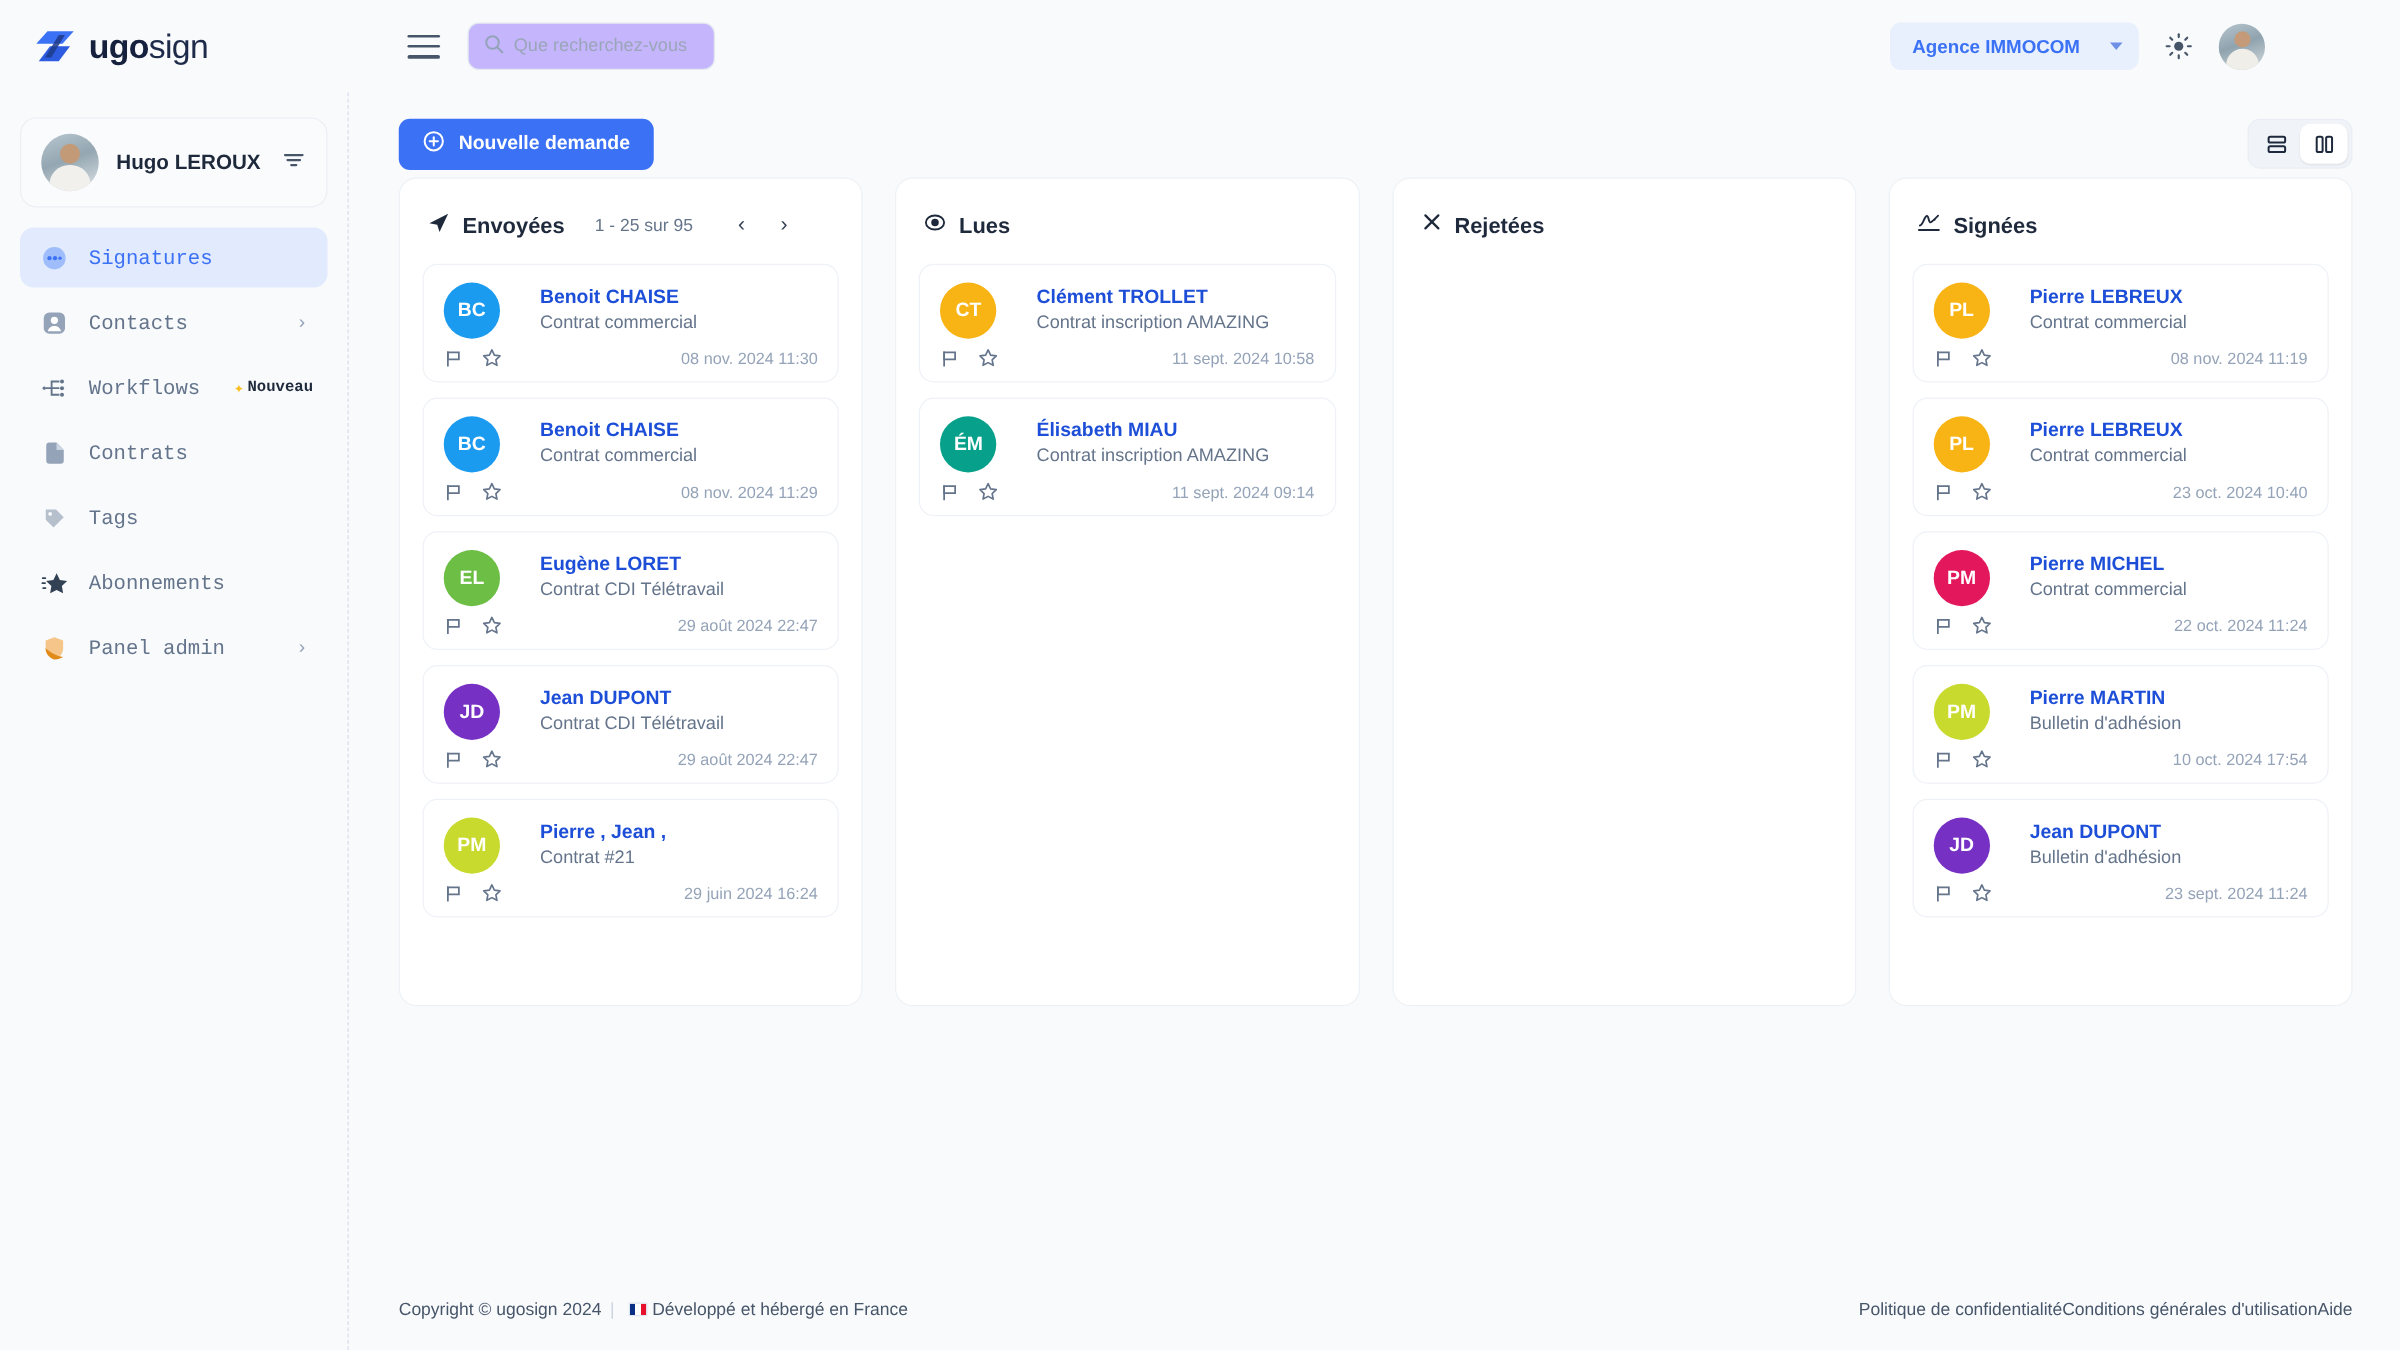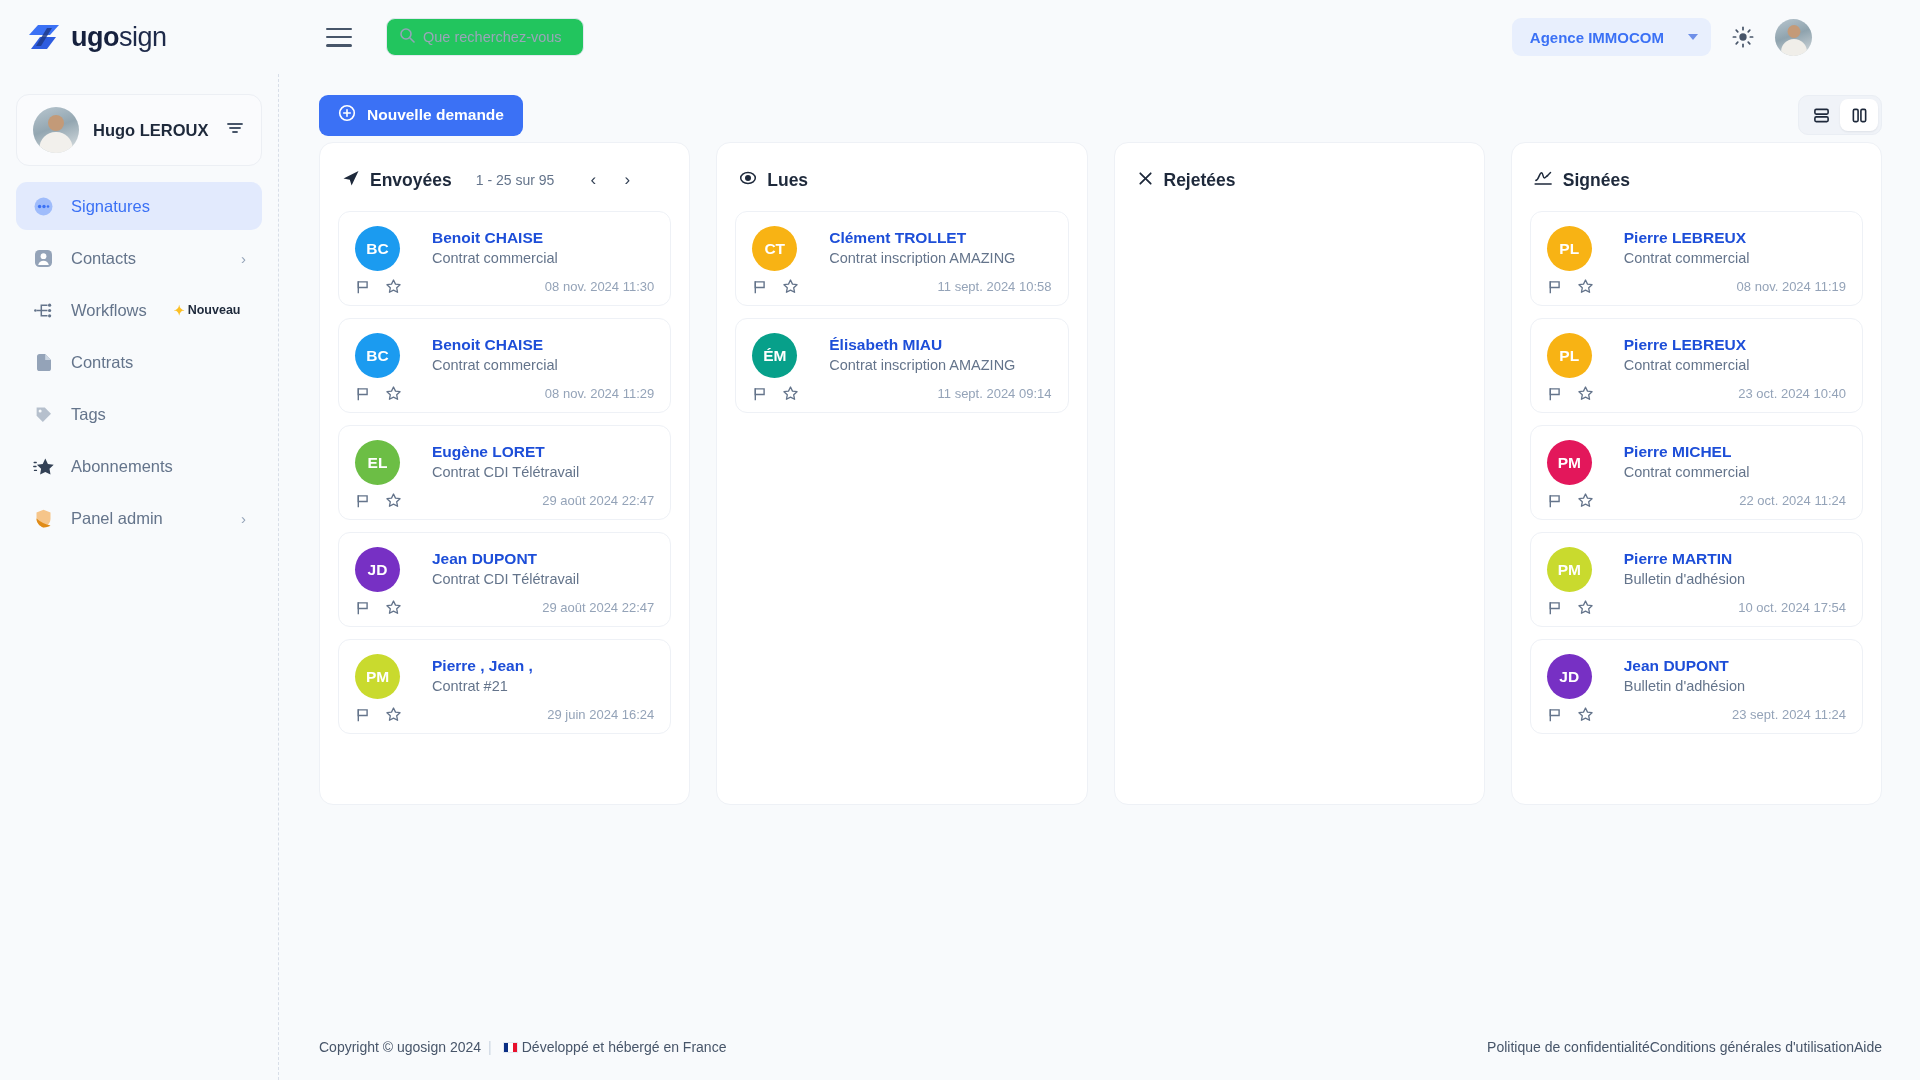--- a/index.html
+++ b/index.html
@@ -19,22 +19,22 @@
   .logo-zone {
     width: 279px; height: 74px; display: flex; align-items: center; padding-left: 28px;
   }
   .logo-mark { width: 34px; height: 26px; position: relative; margin-right: 9px; }
   .logo-text { font-size: 27px; font-weight: 700; color: #16213e; letter-spacing: -0.5px; }
   .logo-text .thin { font-weight: 400; color: #1e2a4a; }
   .burger { width: 26px; height: 19px; margin-left: 47px; cursor: pointer;
     display: flex; flex-direction: column; justify-content: space-between; }
   .burger span { display:block; height: 2.6px; background: #475569; border-radius: 2px; }
   .search-box {
-    margin-left: 34px; width: 198px; height: 38px; border: 1px solid #e2e8f0;
-    border-radius: 9px; background: #22c55e; display: flex; align-items: center;
+    margin-left: 22px; width: 198px; height: 38px; border: 1px solid #e2e8f0;
+    border-radius: 9px; background: #c4b5fd; display: flex; align-items: center;
     padding: 0 12px; gap: 8px;
   }
   .search-box input {
     border: none; outline: none; background: transparent; font-size: 14.5px;
     color: #334155; width: 100%; font-family: "Liberation Sans", sans-serif;
   }
   .search-box input::placeholder { color: #9aa6b8; }
   .top-right { margin-left: auto; display: flex; align-items: center; gap: 18px; padding-right: 28px; }
   .org-pill {
     background: #e8effd; color: #3b71f5; border-radius: 9px; height: 38px;
@@ -76,21 +76,21 @@
   }
   .user-card .uc-avatar::before {
     content:''; position:absolute; left:50%; transform:translateX(-50%); top: 8px;
     width: 16px; height: 16px; border-radius:50%; background:#c39a78; z-index:2;
   }
   .user-name { font-size: 16.5px; font-weight: 700; color: #1e293b; }
   .filter-ico { margin-left: auto; cursor: pointer; }
   .nav { margin-top: 16px; }
   .nav-item {
     height: 48px; display: flex; align-items: center; padding: 0 16px; gap: 17px;
-    border-radius: 11px; cursor: pointer; margin-bottom: 4px; position: relative;
+    border-radius: 11px; cursor: pointer; margin-bottom: 4px; position: relative; font-family: Liberation Mono, monospace;
   }
   .nav-item.active { background: #e2eafd; }
   .nav-label { font-size: 16.5px; color: #64748b; }
   .nav-item.active .nav-label { color: #3b71f5; font-weight: 500; }
   .nav-ico { width: 22px; height: 22px; display:flex; align-items:center; justify-content:center; flex: 0 0 22px;}
   .chev { margin-left: auto; color: #94a3b8; font-size: 15px; line-height: 1; }
   .badge-new {
     display: flex; align-items: center; gap: 3px; margin-left: 10px;
     font-size: 12.5px; font-weight: 700; color: #1e293b;
   }

